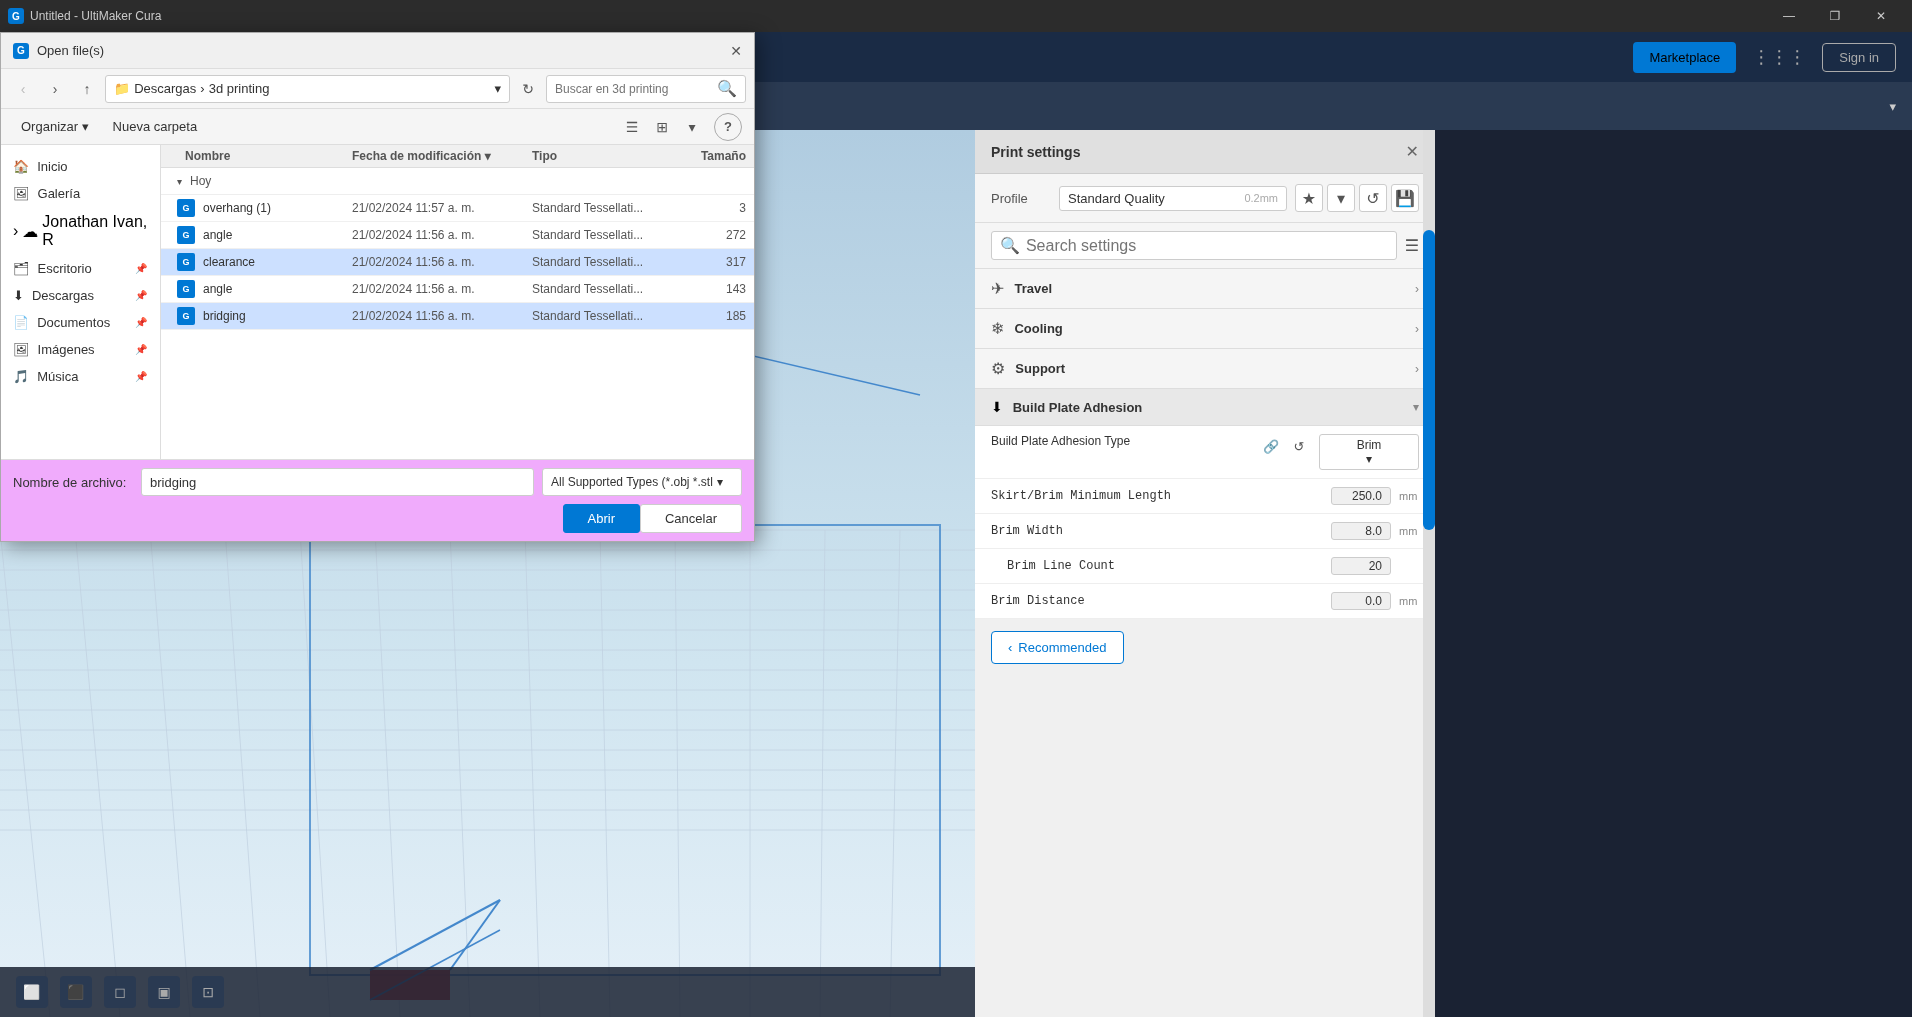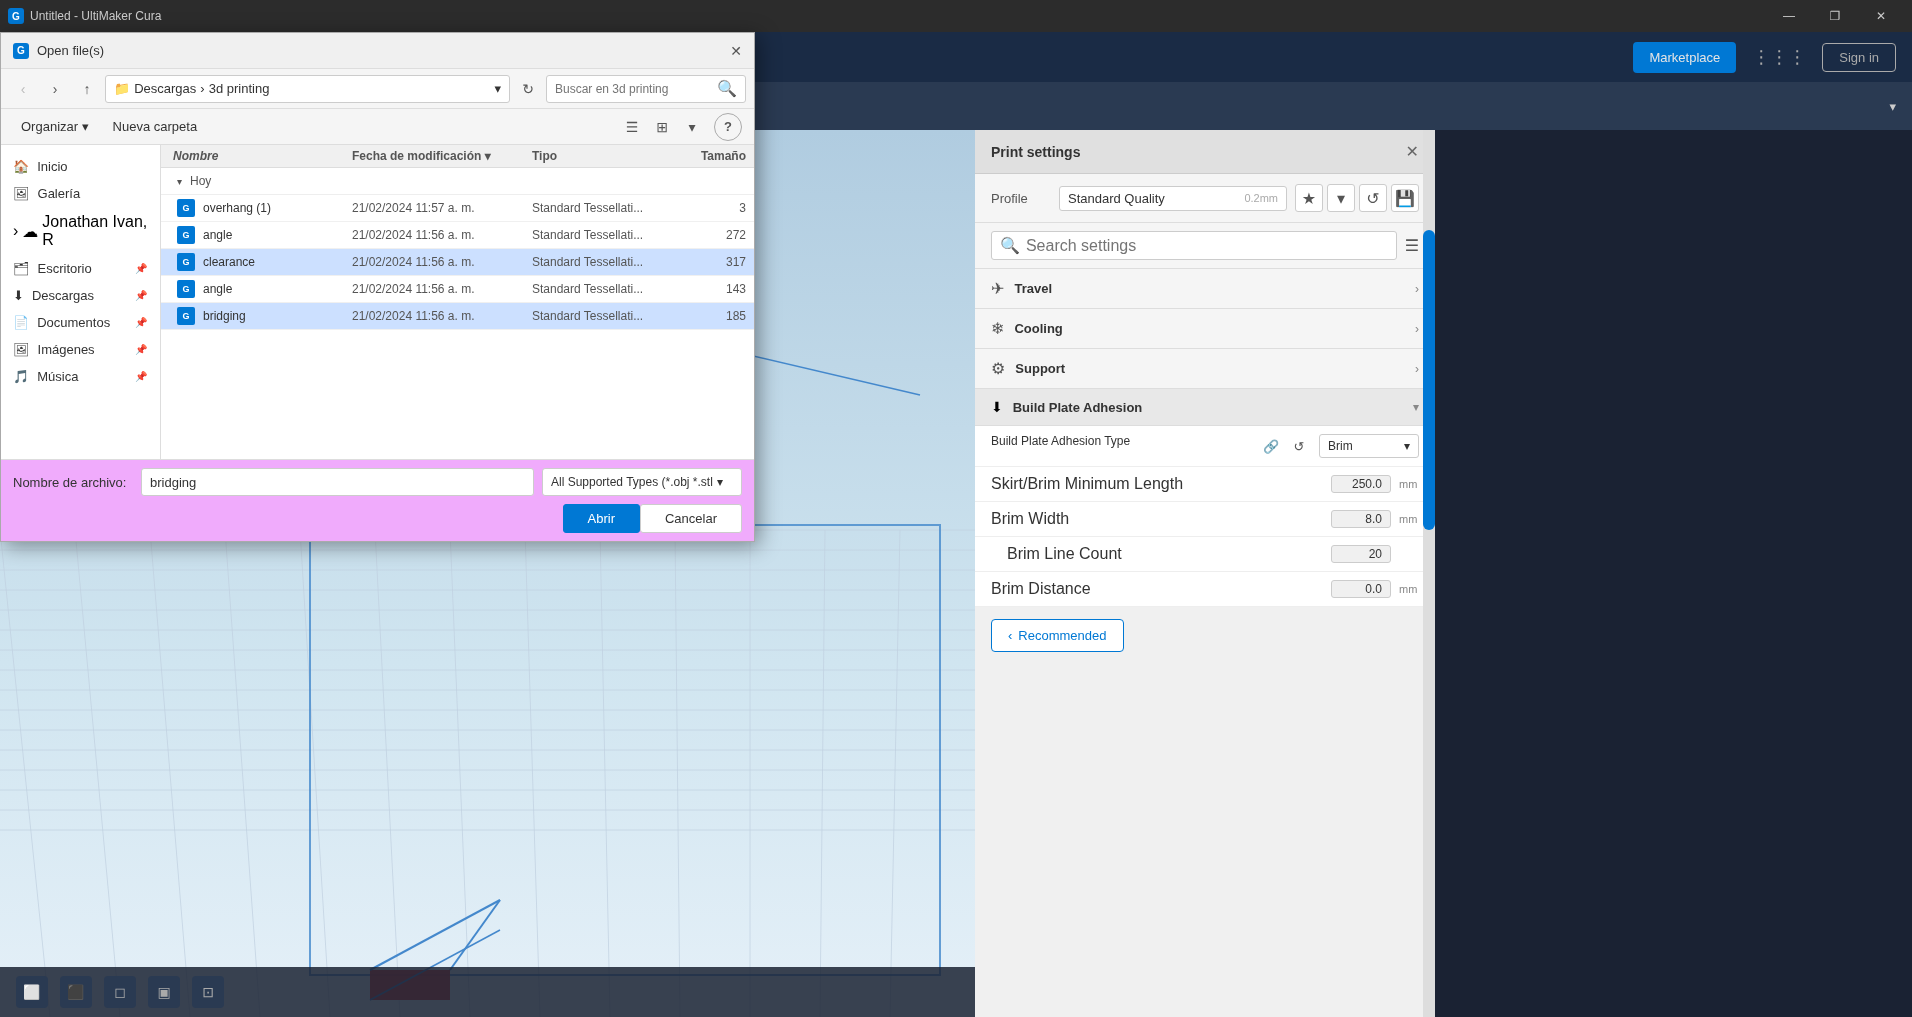--- a/index.html
+++ b/index.html
@@ -27,21 +27,21 @@
       position: absolute; top: 0; left: 0; width: 1912px; height: 50px;
       background: #1a2b45; display: flex; align-items: center; justify-content: flex-end;
       padding: 0 16px; gap: 12px;
     }
     .nav-tab {
       color: #8899aa; font-size: 13px; padding: 0 16px; height: 50px;
       display: flex; align-items: center; cursor: pointer; border-bottom: 3px solid transparent;
     }
     .nav-tab.active { color: white; border-bottom: 3px solid #0078d4; }
     .nav-marketplace {
-      background: #0078d4; color: #e5e5e5; padding: 8px 16px; border-radius: 4px;
+      background: #0078d4; color: #000000; padding: 8px 16px; border-radius: 4px;
       font-size: 13px; cursor: pointer; font-weight: 500;
     }
     .nav-grid-icon { color: #aaa; font-size: 18px; cursor: pointer; margin: 0 4px; }
     .nav-signin {
       background: transparent; border: 1px solid #aaa; color: #aaa; padding: 6px 16px;
       border-radius: 4px; font-size: 13px; cursor: pointer;
     }
 
     
     .settings-bar {
@@ -116,21 +116,21 @@
     .settings-section-header-left { display: flex; align-items: center; gap: 10px; }
     .settings-section-title { font-size: 13px; font-weight: 600; color: #333; }
     .settings-section-icon { font-size: 16px; color: #555; }
     .section-chevron { font-size: 12px; color: #888; }
 
     
     .setting-row {
       display: flex; align-items: center; padding: 8px 16px; background: white;
       border-bottom: 1px solid #eee; gap: 8px;
     }
-    .setting-name { flex: 1; font-size: 16px; color: #333; }
+    .setting-name { flex: 1; font-size: 12px; color: #333; font-family: Liberation Mono, monospace; }
     .setting-value {
       background: #f0f0f0; border: 1px solid #ccc; border-radius: 3px;
       padding: 1px 8px; font-size: 12px; color: #333; min-width: 60px; text-align: right; margin-left: 6px;
     }
     .setting-unit { font-size: 11px; color: #888; min-width: 20px; }
 
     .setting-row.indented { padding-left: 32px; }
 
     .build-plate-section { background: white; }
     .build-plate-header {
@@ -143,21 +143,21 @@
     .adhesion-type-row {
       display: flex; padding: 8px 16px; background: white;
       border-bottom: 1px solid #eee; gap: 8px;
     }
     .adhesion-type-name { flex: 1; font-size: 12px; color: #333; }
     .adhesion-type-icons { display: flex; gap: 4px; }
     .adhesion-icon-btn { width: 24px; height: 24px; display: flex; align-items: center; justify-content: center; cursor: pointer; color: #555; font-size: 13px; }
     .adhesion-type-select {
       background: white; border: 1px solid #ccc; border-radius: 3px;
       padding: 3px 8px; font-size: 12px; color: #333; min-width: 100px;
-      display: flex; align-items: center; justify-content: space-between; cursor: pointer;
+      display: flex; align-items: center; justify-content: space-between; cursor: pointer; flex-direction: column;
     }
 
     
     .recommended-btn {
       display: flex; align-items: center; gap: 6px; margin: 12px 16px;
       background: white; border: 1px solid #0078d4; border-radius: 4px;
       padding: 8px 16px; color: #0078d4; font-size: 13px; cursor: pointer;
       width: fit-content;
     }
     .file-dialog {
@@ -230,21 +230,21 @@
 
     
     .dialog-filelist {
       flex: 1; background: white; overflow-y: auto;
     }
     .filelist-header {
       display: flex; align-items: center; background: #f0f0f0; border-bottom: 1px solid #ddd;
       padding: 4px 0; font-size: 12px; color: #555; font-weight: 600;
       position: sticky; top: 0;
     }
-    .filelist-col-name { flex: 1; padding: 0 12px; font-style: italic; }
+    .filelist-col-name { flex: 1; padding: 0 24px; }
     .filelist-col-date { width: 180px; padding: 0 8px; }
     .filelist-col-type { width: 150px; padding: 0 8px; }
     .filelist-col-size { width: 80px; padding: 0 8px; text-align: right; }
     .filelist-group-header {
       display: flex; align-items: center; padding: 6px 16px; gap: 8px;
       font-size: 12px; color: #555; background: white; border-bottom: 1px solid #eee;
     }
     .filelist-group-chevron { font-size: 10px; cursor: pointer; }
     .filelist-row {
       display: flex; align-items: center; padding: 4px 0; cursor: pointer;

